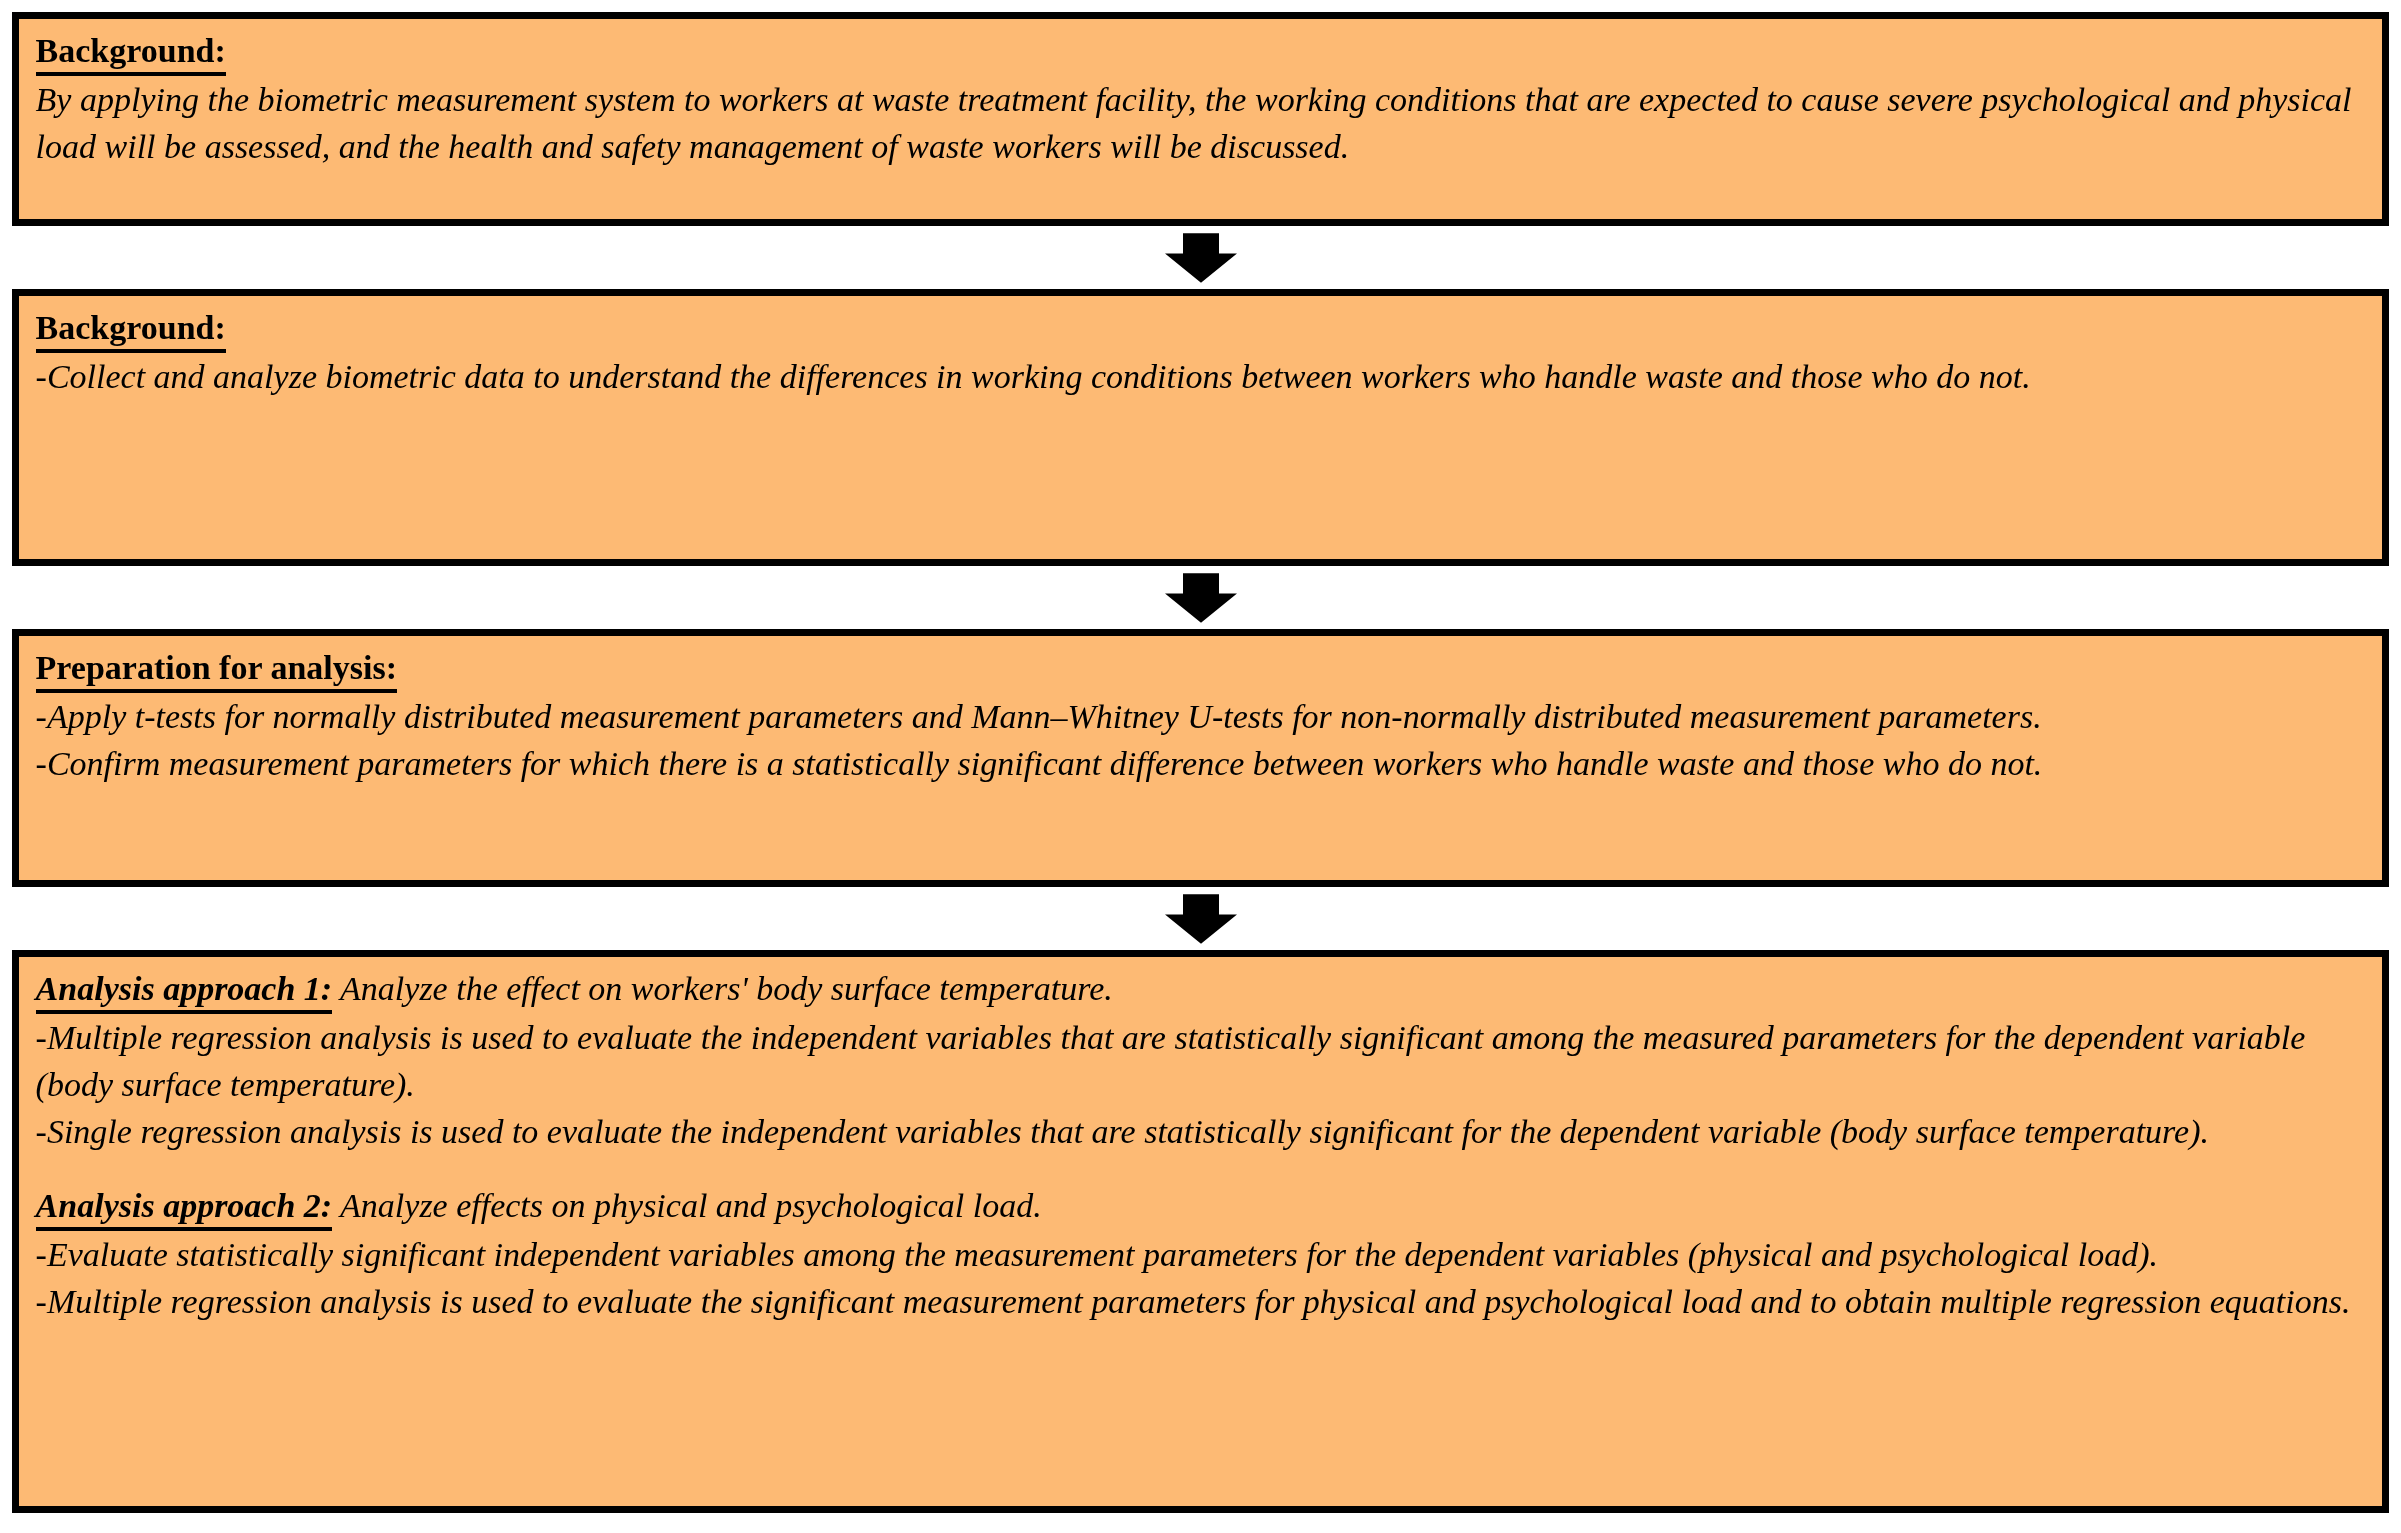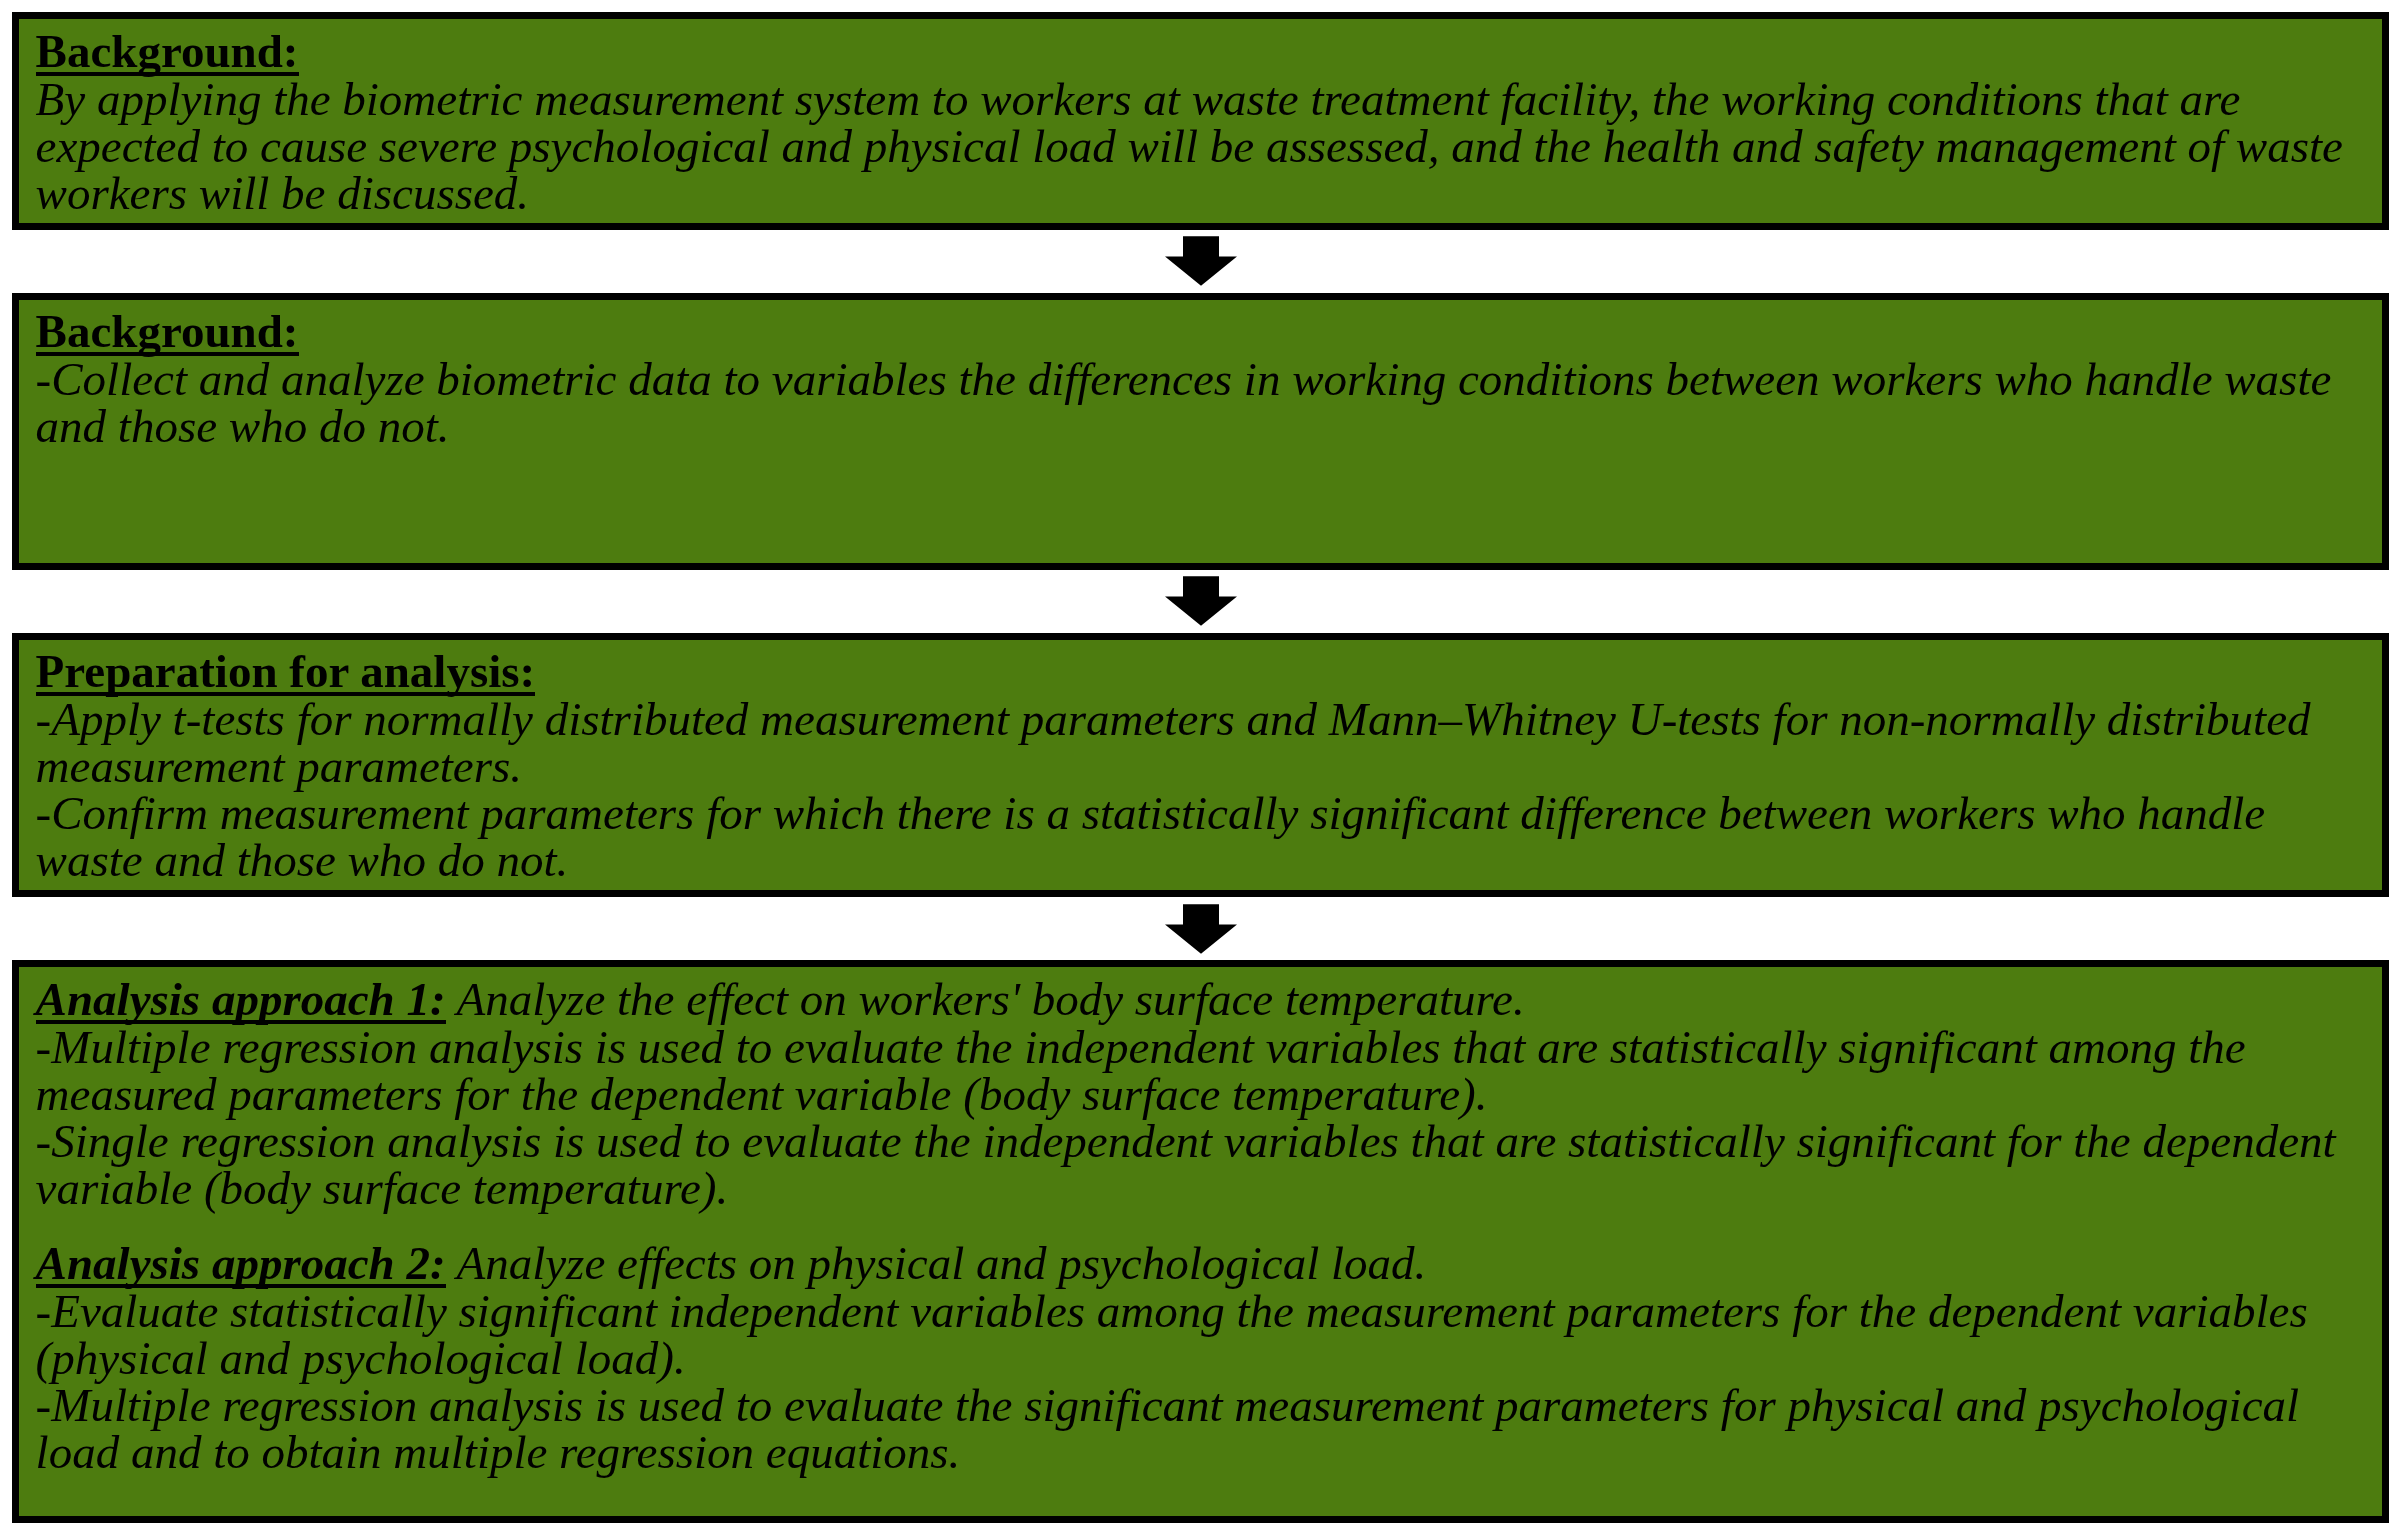--- a/index.html
+++ b/index.html
@@ -12,23 +12,23 @@
     width: 2401px;
     height: 1534px;
     font-family: "Liberation Serif", "DejaVu Serif", serif;
     color: #000000;
   }
   .page {
     padding: 12px 12px 0 12px;
   }
   .box {
     border: 7.5px solid #000000;
-    background: #4d7c0f;
+    background: #fdba74;
     padding: 6px 19.6px 6px 16.6px;
-    font-size: 47px;
+    font-size: 34px;
     line-height: 47px;
   }
   .box p { margin: 0; font-style: italic; }
   .box-title {
     display: inline-block;
     font-weight: 700;
     border-bottom: 4.5px solid #000000;
     line-height: 42px;
     margin-top: 4.5px;
   }
@@ -62,21 +62,21 @@
   <div class="arrow-row">
     <svg class="arrow-svg" width="72" height="50" viewBox="0 0 96 66" aria-hidden="true">
       <path d="M24 0 L72 0 L72 27 L96 27 L48 66 L0 27 L24 27 Z" fill="#000000"></path>
     </svg>
   </div>
 
   <section class="box box-objectives">
     <h2 style="margin:0; font-size:inherit;">
         <span class="box-title block">Background:</span>
       </h2>
-    <p>-Collect and analyze biometric data to variables the differences in working conditions between workers who handle waste and those who do not.</p>
+    <p>-Collect and analyze biometric data to understand the differences in working conditions between workers who handle waste and those who do not.</p>
   </section>
 
   <div class="arrow-row">
     <svg class="arrow-svg" width="72" height="50" viewBox="0 0 96 66" aria-hidden="true">
       <path d="M24 0 L72 0 L72 27 L96 27 L48 66 L0 27 L24 27 Z" fill="#000000"></path>
     </svg>
   </div>
 
   <section class="box box-preparation">
     <h2 style="margin:0; font-size:inherit;text-align:right;">

